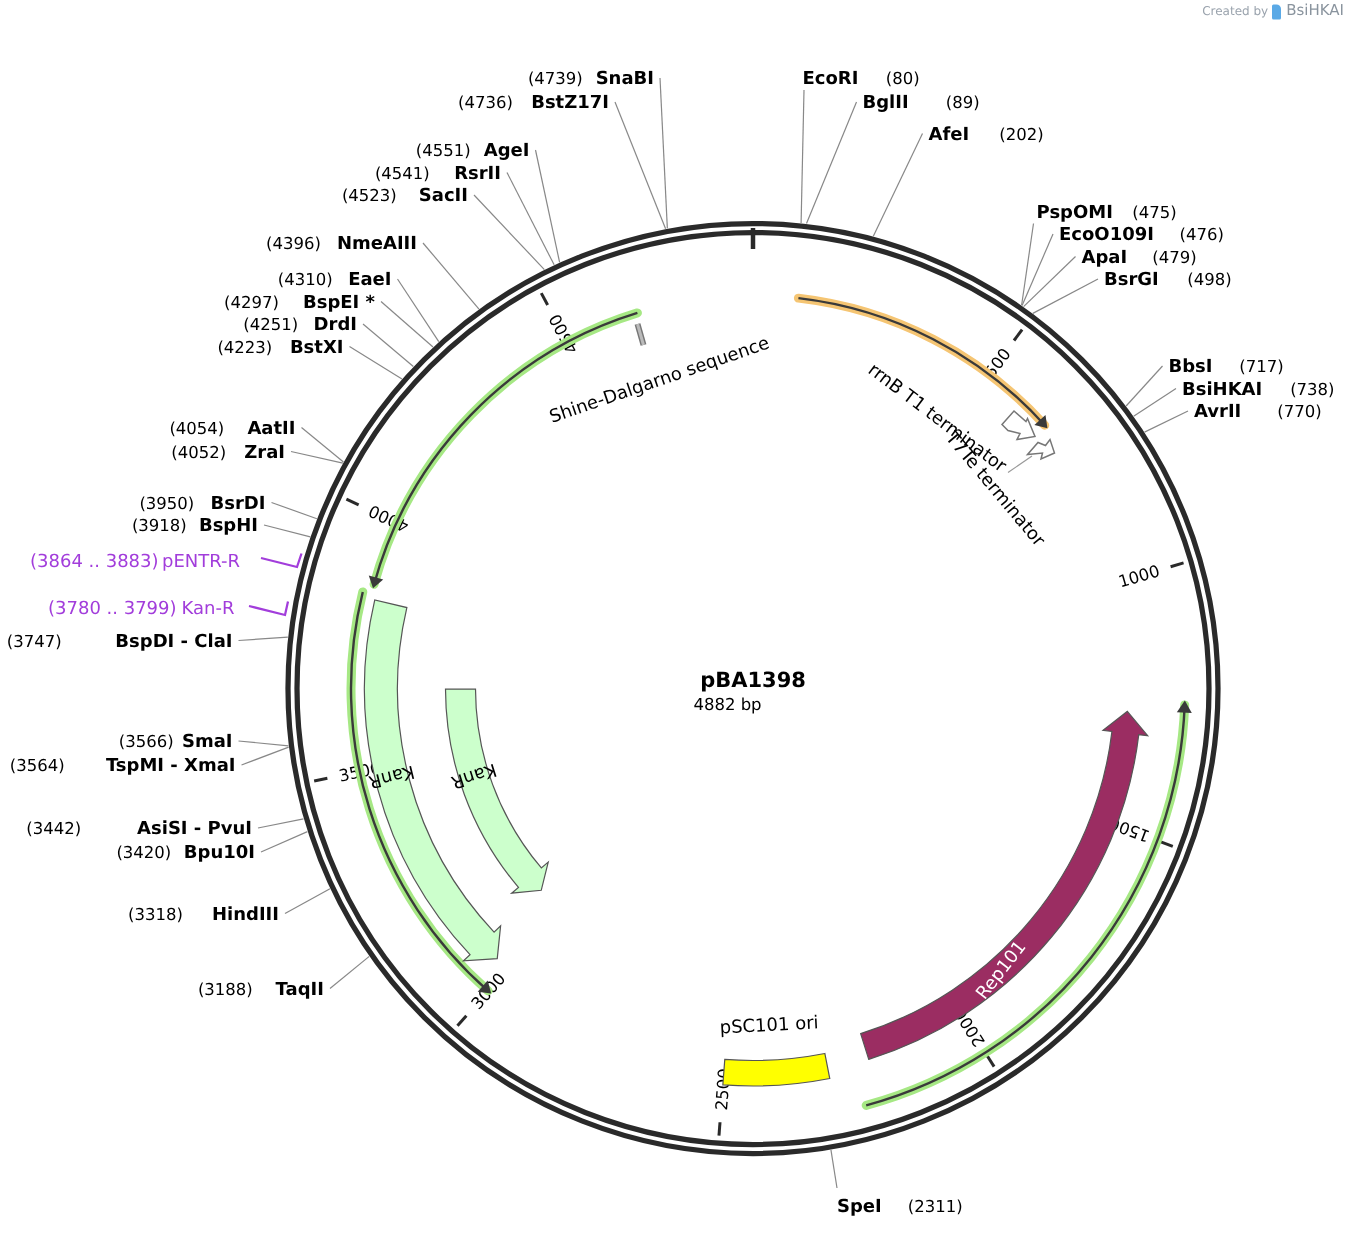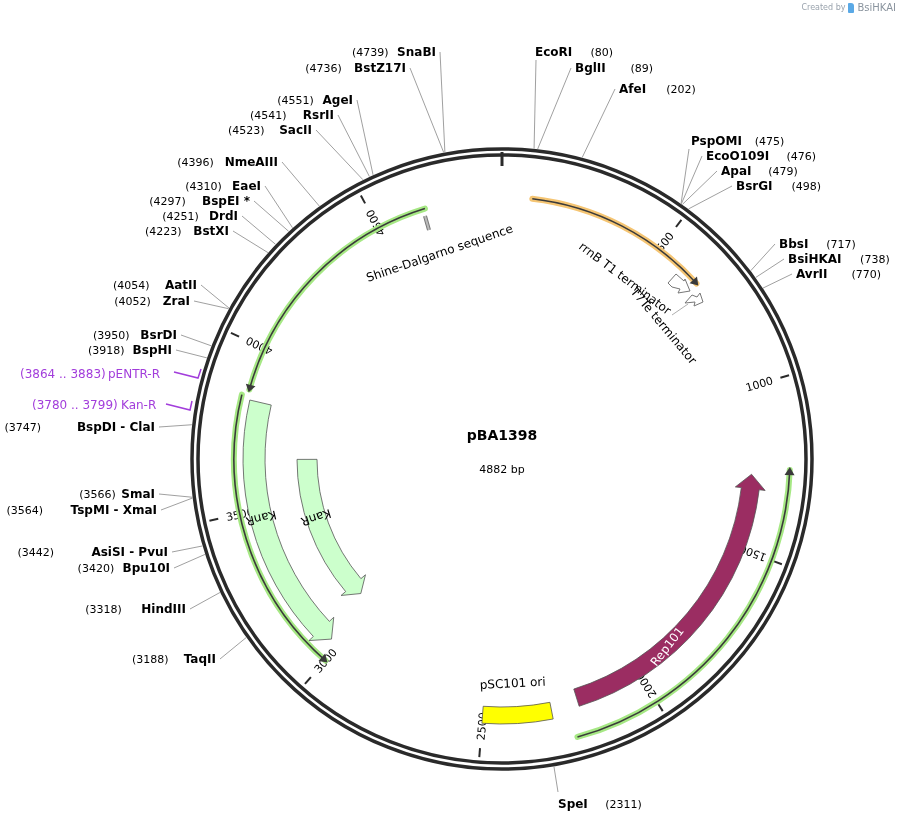--- a/index.html
+++ b/index.html
@@ -1,22 +1,22 @@
 <!DOCTYPE html>
 <html><head>
 <meta charset="utf-8">
 <style>
   html, body { margin: 0; padding: 0; background: #ffffff; }
   body { width: 902px; height: 822px; position: relative; overflow: hidden; font-family: "DejaVu Sans", sans-serif; }
   #map { position: absolute; left: 0; top: 0; }
   .credit { position: absolute; right: 6px; top: 2px; font-size: 8px; color: #9aa3ad; display: flex; align-items: center; gap: 3px; margin-left: 12px; }
   .credit .brand { font-size: 10px; color: #8a949e; }
   .credit .logo { width: 6px; height: 10px; background: #5aa9e6; border-radius: 1px 3px 1px 1px; display: inline-block; }
-  .center-title { position: absolute; left: 402px; top: 427px; width: 200px; text-align: center; font-weight: bold; font-size: 14px; color: #000; }
-  .center-sub { position: absolute; left: 402px; top: 463px; width: 200px; text-align: center; font-size: 11px; color: #000; }
+  .center-title { position: absolute; left: 402px; top: 446px; width: 200px; text-align: center; font-weight: bold; font-size: 14px; color: #000; }
+  .center-sub { position: absolute; left: 385px; top: 463px; width: 200px; text-align: center; font-size: 11px; color: #000; }
   text { font-family: "DejaVu Sans", sans-serif; }
   .site-name { font-weight: bold; font-size: 12px; fill: #000; }
   .site-pos { font-size: 11px; fill: #000; }
   .primer { font-size: 12px; fill: #a23ddb; }
   .tick-label { font-size: 11px; fill: #000; }
   .feat-label { font-size: 12px; fill: #000; }
 </style>
 </head>
 <body>
 

